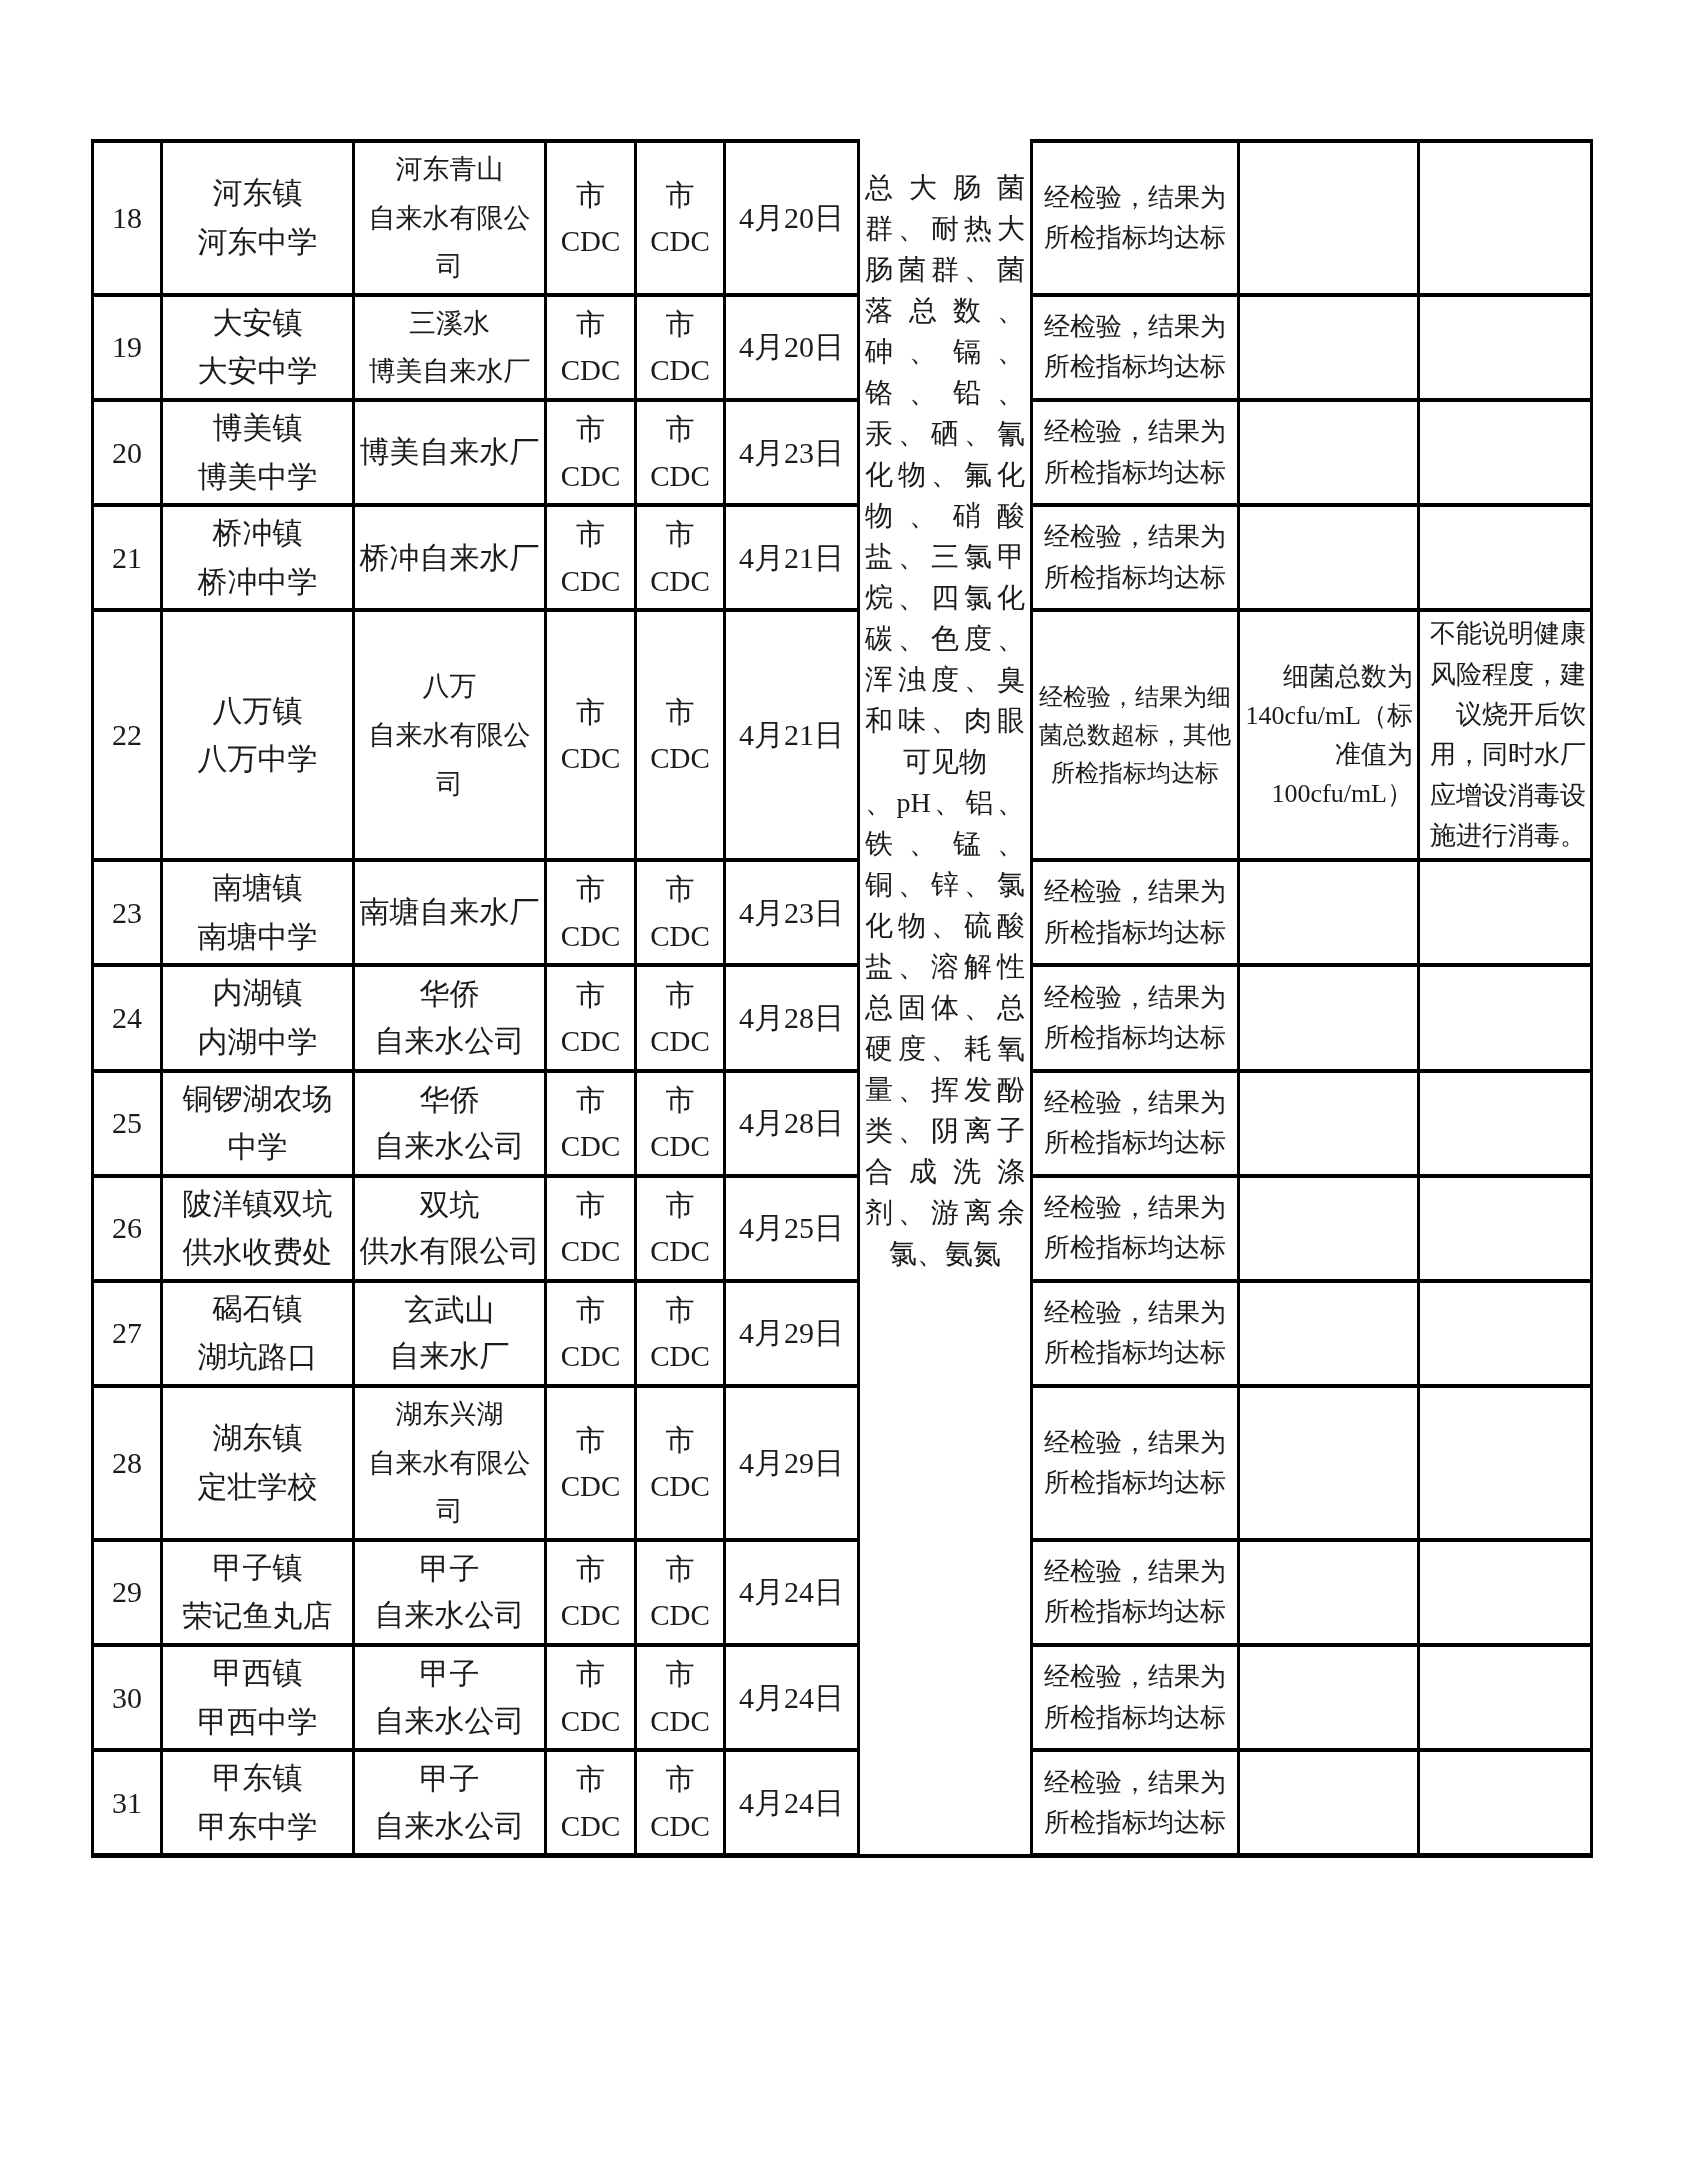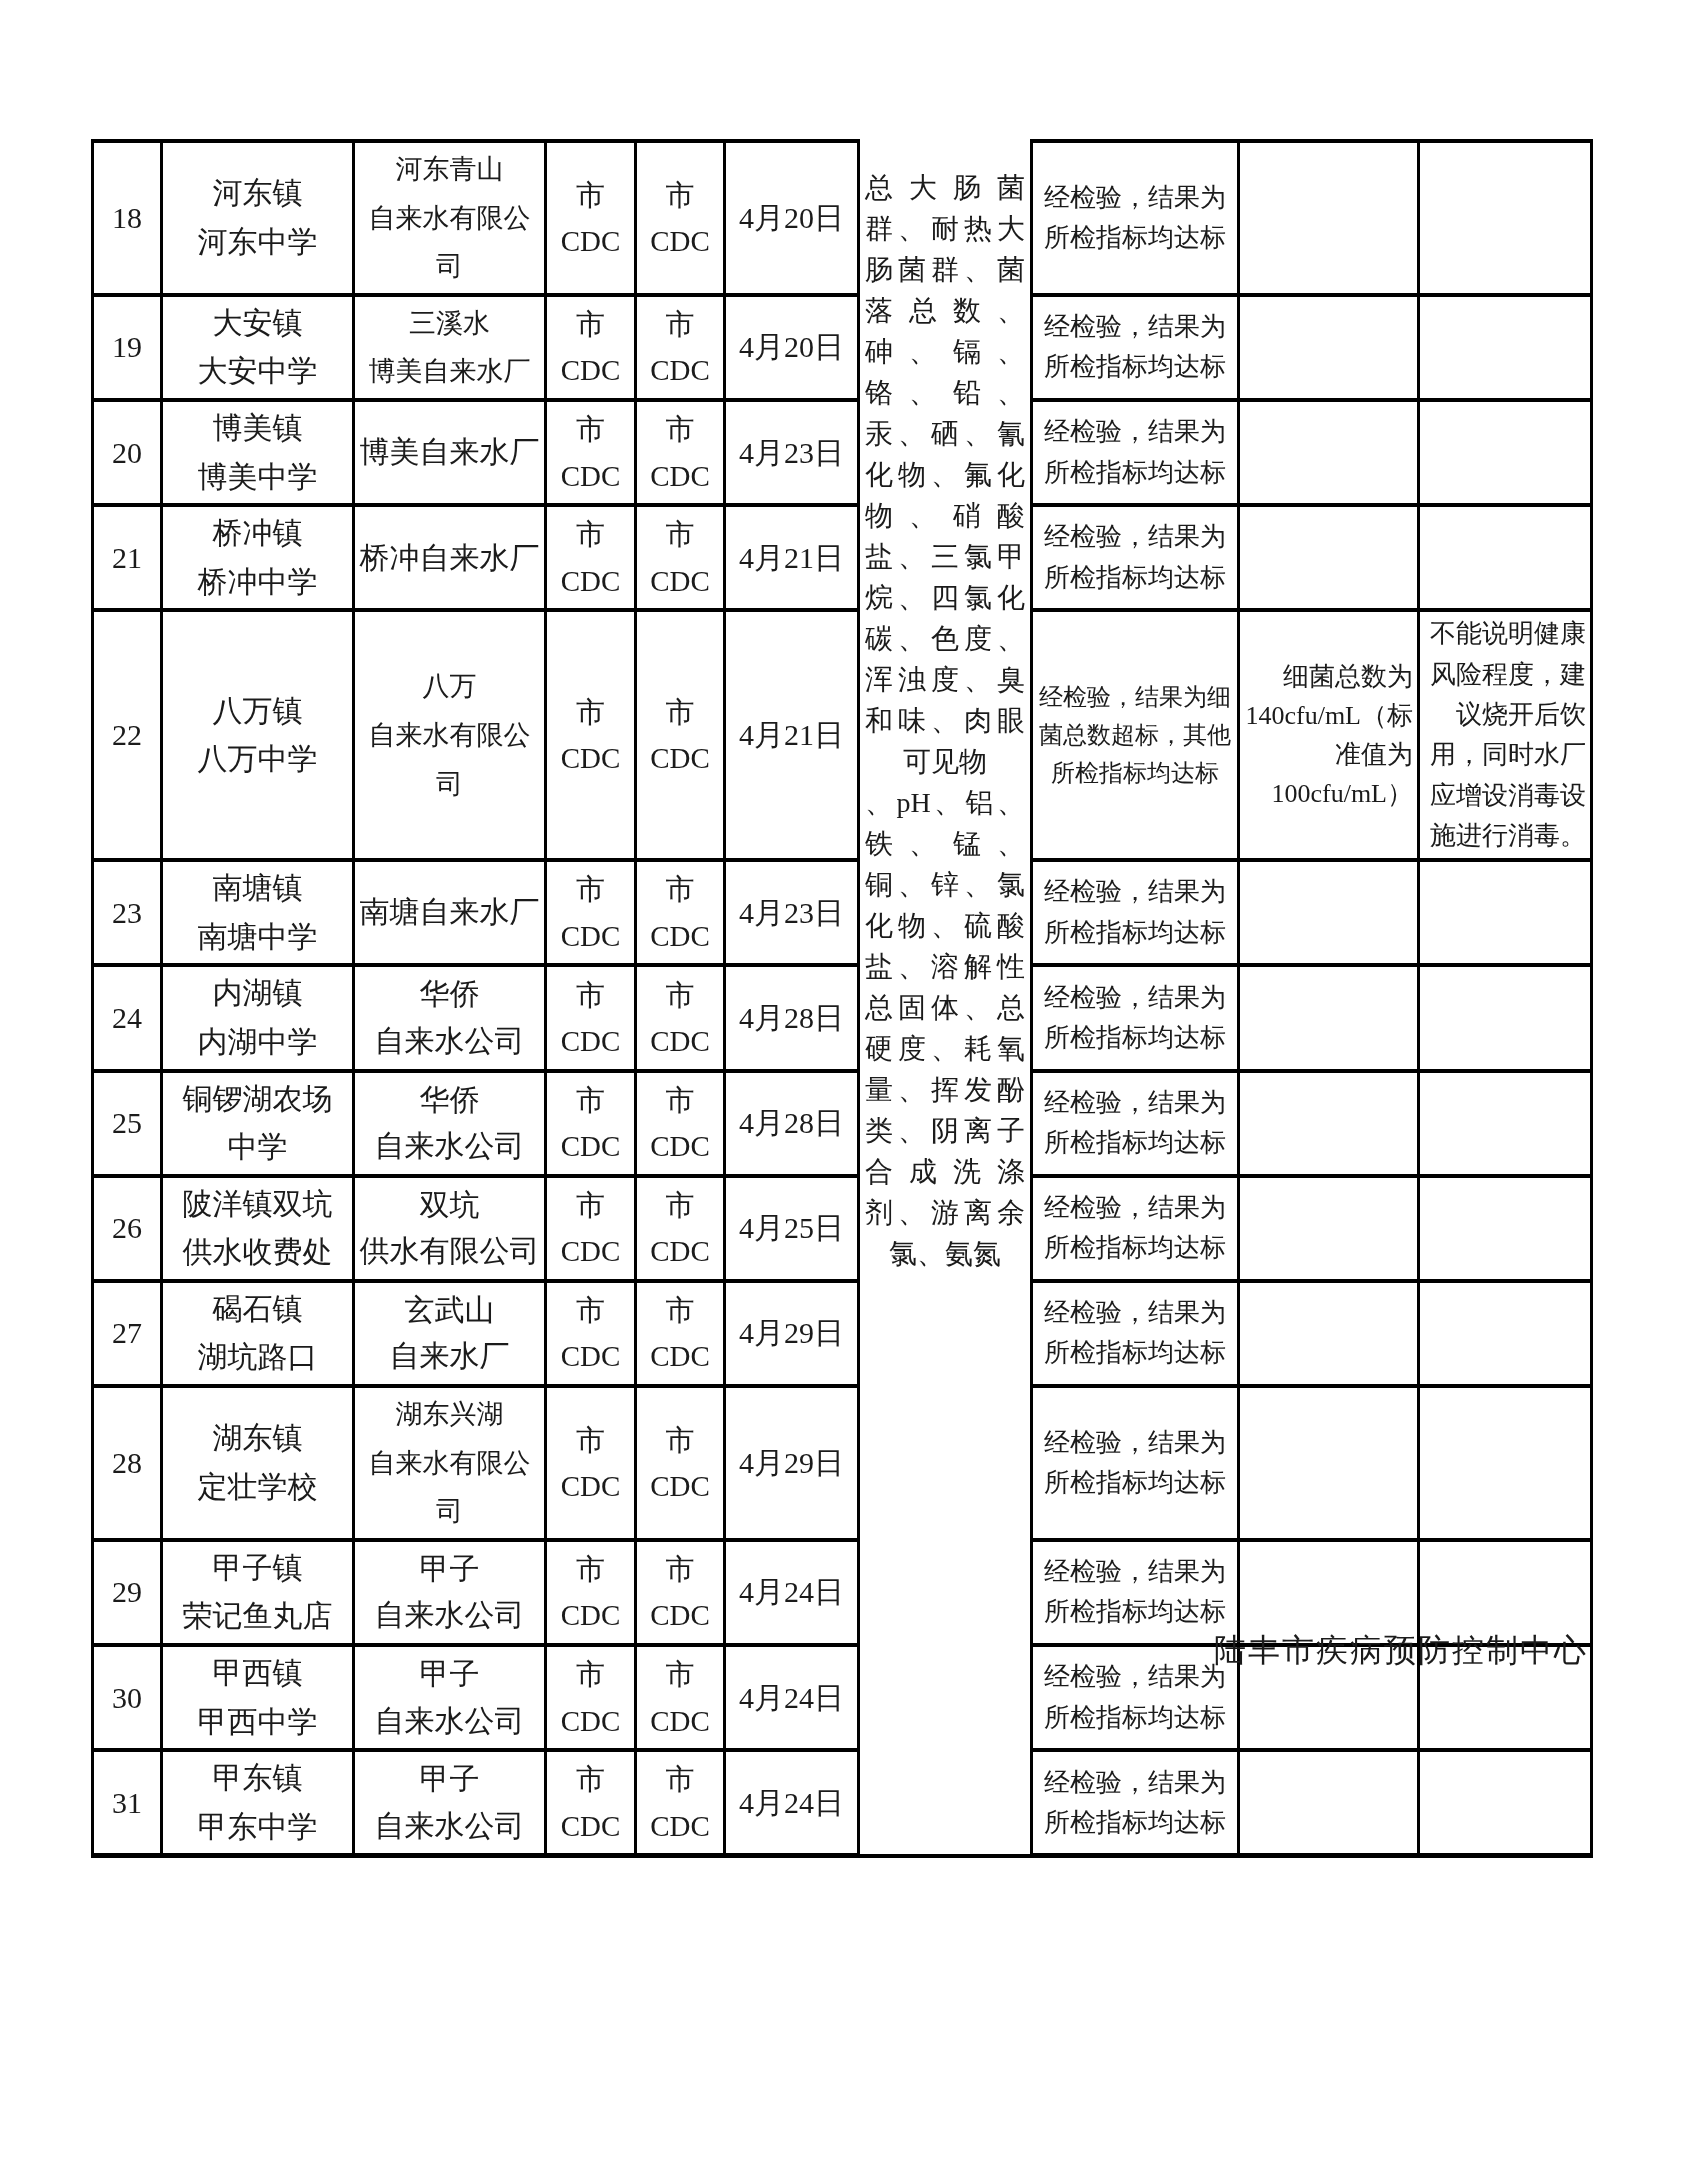--- a/index.html
+++ b/index.html
@@ -257,15 +257,14 @@
           <td class="c-cdc">市CDC</td>
           <td class="c-cdc">市CDC</td>
           <td class="c-date">4月24日</td>
           <td class="c-result">经检验，结果为所检指标均达标</td>
           <td class="c-detail"></td>
           <td class="c-advice"></td>
         </tr>
       </tbody>
   </table>
 
-  <div class="footer-signature">陆丰市疾病预防控制中心</div>
 </div>
 
 
 </body></html>

